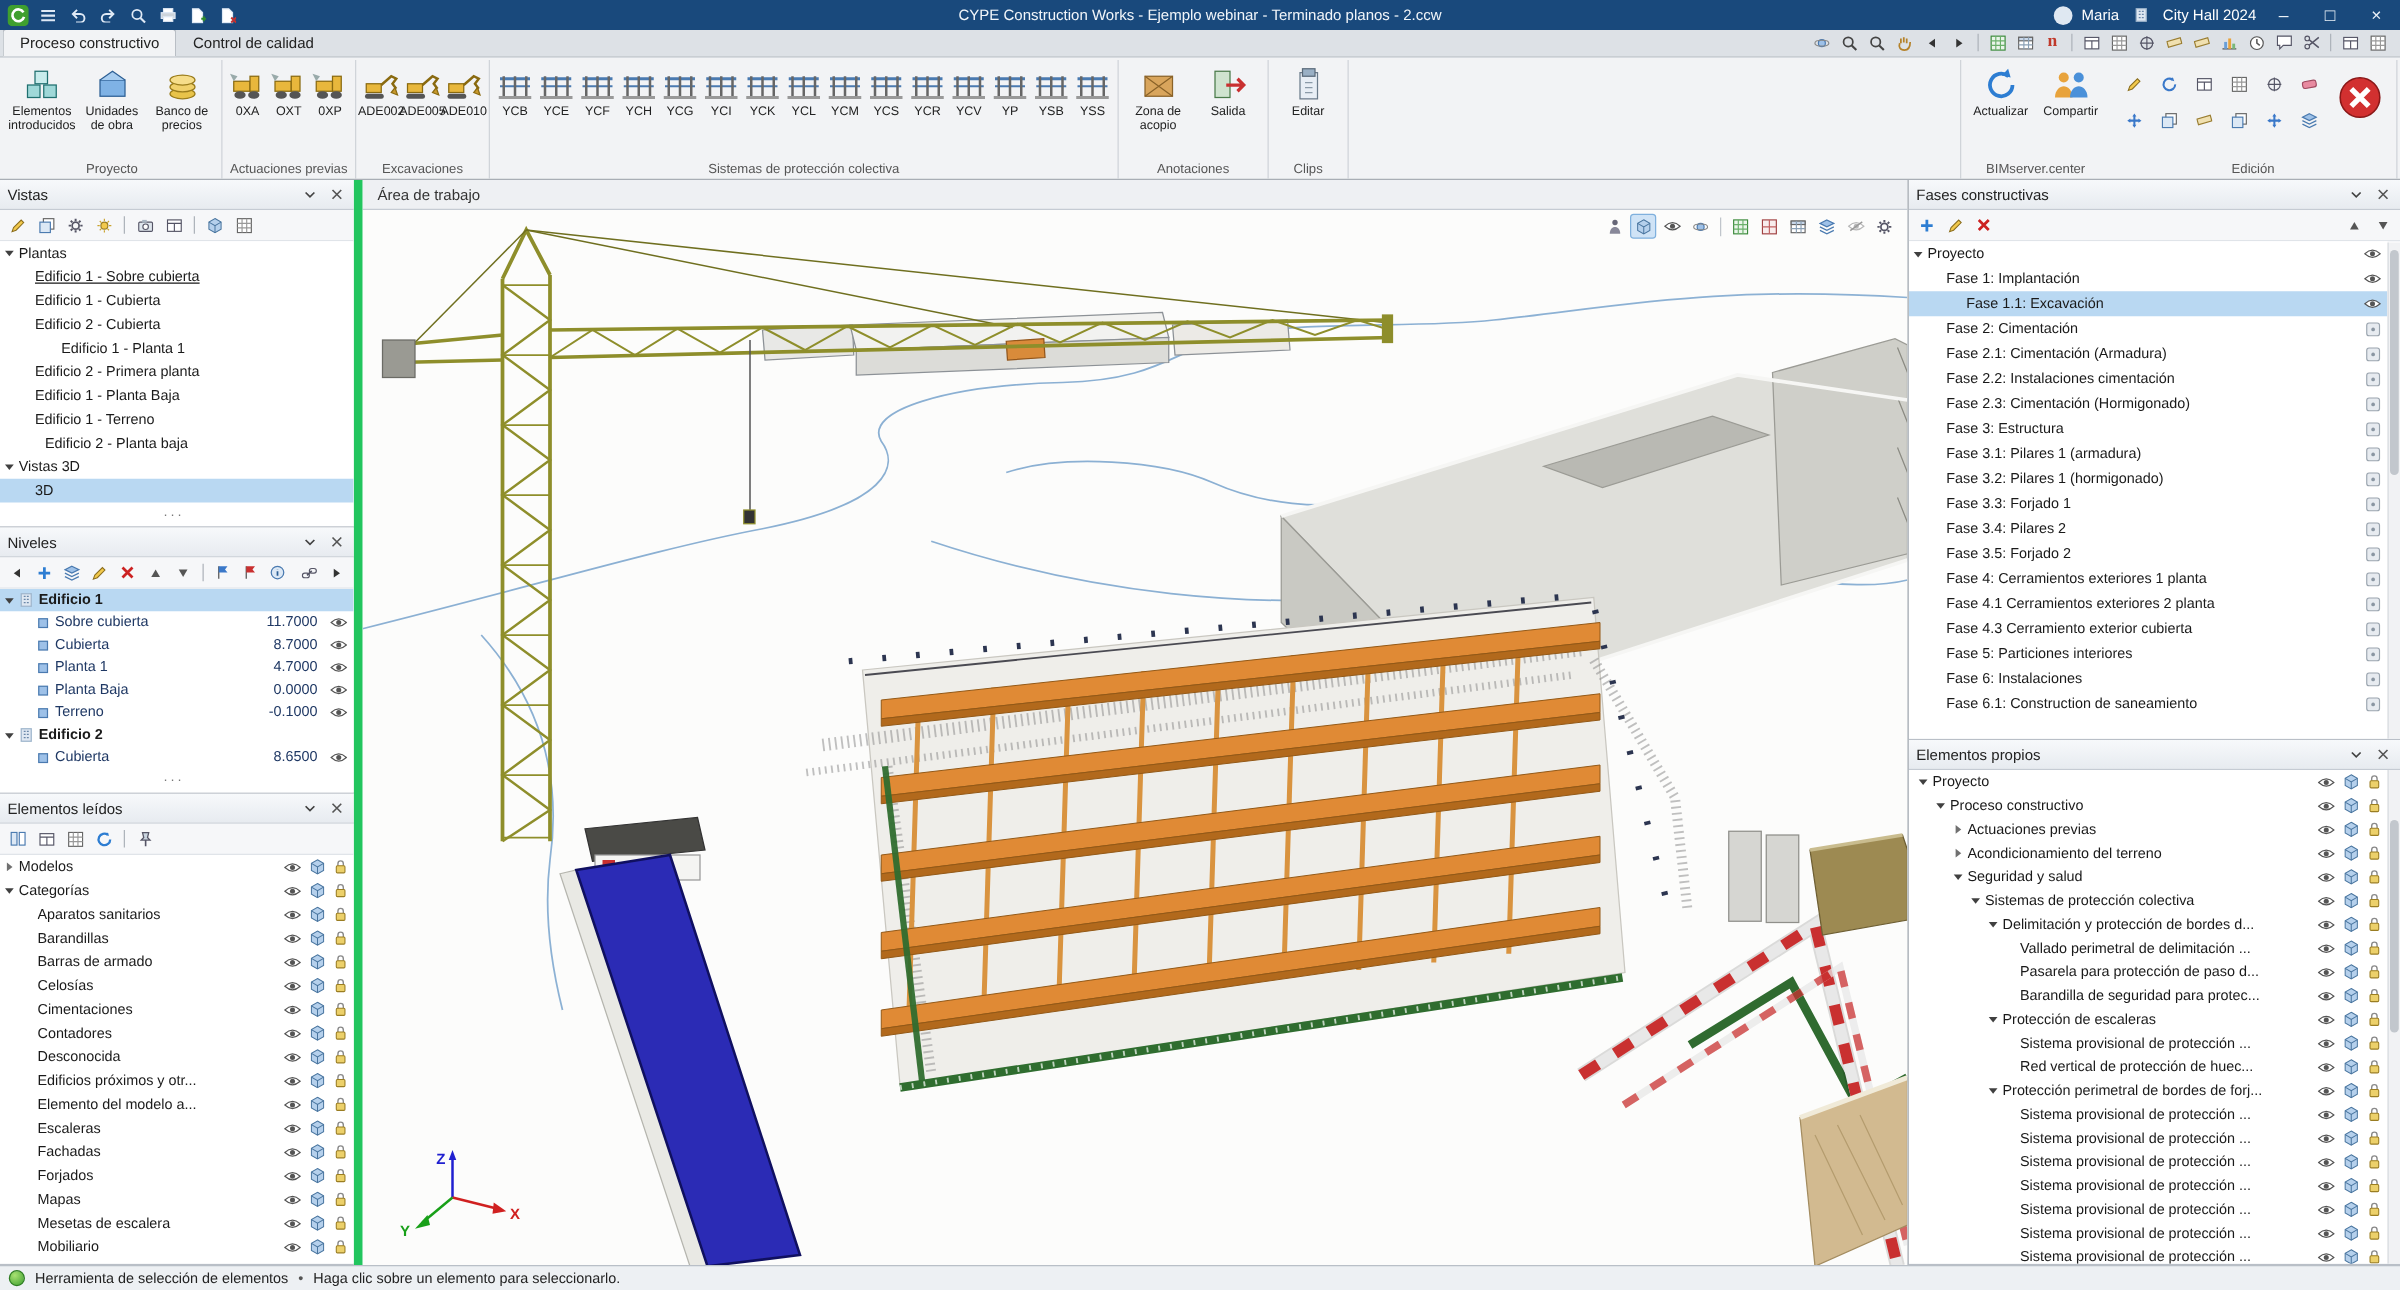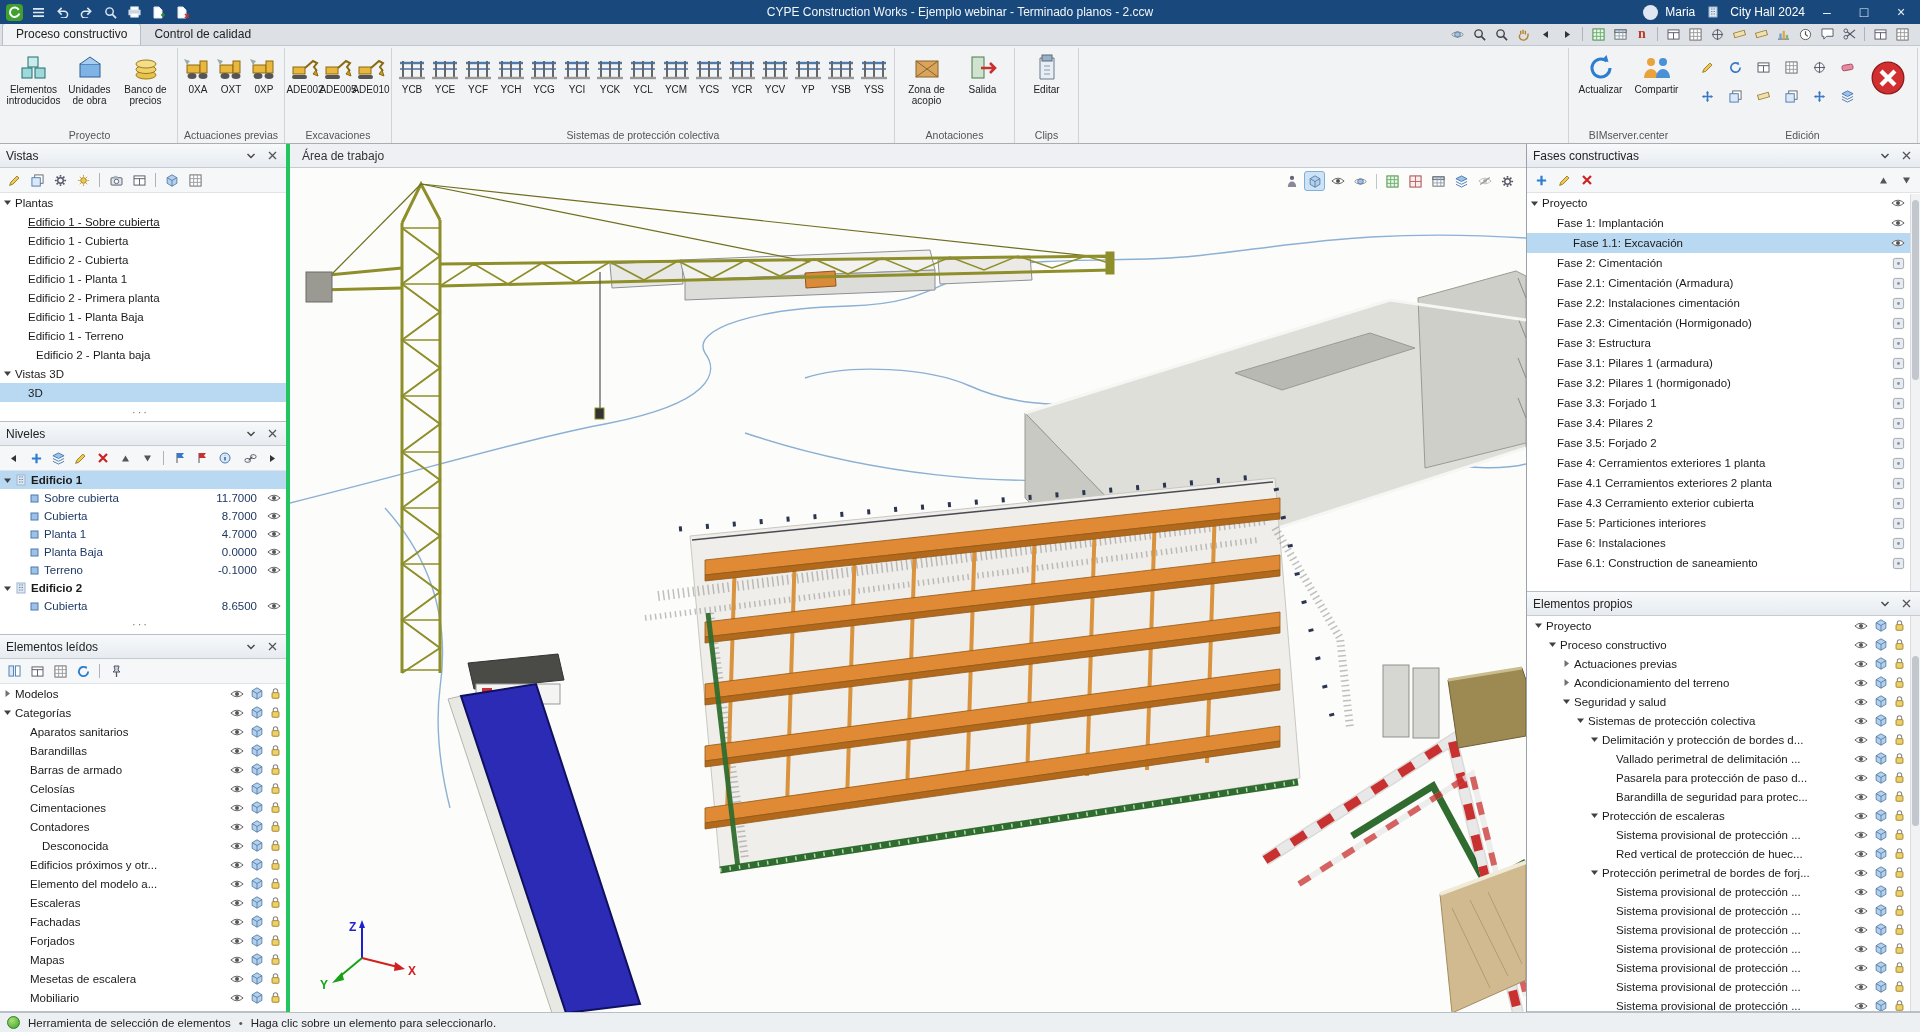--- a/index.html
+++ b/index.html
@@ -32,21 +32,21 @@
 .rlabel{height:15px;font-size:10.5px;color:#555;text-align:center;line-height:15px;white-space:nowrap;}
 .rbtn{width:55px;display:flex;flex-direction:column;align-items:center;gap:1px;padding:3px 1px 1px;border:1px solid transparent;border-radius:3px;}
 .rbtn.code{width:32px;}
 .rbtn .bicon{height:30px;display:flex;align-items:center;justify-content:center;}
 .rbtn .blabel{font-size:10px;line-height:1.1;text-align:center;color:#222;white-space:pre-line;}
 .edit-grid{display:grid;grid-template-rows:repeat(2,26px);grid-auto-flow:column;gap:3px 4px;padding:6px 3px;}
 .egbtn{width:24px;height:24px;display:flex;align-items:center;justify-content:center;border-radius:3px;}
 .bigxwrap{display:flex;align-items:center;padding:10px 6px 0;}
 
 
-.sidebar-left{position:absolute;top:144px;left:0;width:290px;bottom:20px;border-right:4px solid #22c55e;background:#fff;display:flex;flex-direction:column;z-index:10;}
+.sidebar-left{position:absolute;top:144px;left:0;width:290px;bottom:20px;border-right:7px solid #22c55e;background:#fff;display:flex;flex-direction:column;z-index:10;}
 .sidebar-right{position:absolute;top:144px;right:0;width:394px;bottom:20px;border-left:1px solid #9aa1a9;background:#fff;display:flex;flex-direction:column;z-index:10;}
 .main{position:absolute;top:144px;left:290px;right:394px;bottom:20px;background:#fbfbfa;}
 
 .panel{display:flex;flex-direction:column;overflow:hidden;border-bottom:1px solid #b9bfc7;position:relative;}
 #panel-vistas{height:278px;}
 #panel-niveles{height:213px;}
 #panel-leidos{flex:1;}
 #panel-fases{height:448px;}
 #panel-propios{flex:1;}
 .vheader{height:24px;flex:none;background:linear-gradient(#f7f9fb,#e7ebf0);border-bottom:1px solid #c5cbd3;display:flex;align-items:center;padding:0 6px;font-size:12px;color:#222;gap:5px;}
@@ -821,21 +821,21 @@
         </div>
         <div class="trow" style="padding-left: 28px; text-decoration: underline;">
           <span class="lbl">Edificio 1 - Sobre cubierta</span>
         </div>
         <div class="trow" style="padding-left: 28px;">
           <span class="lbl">Edificio 1 - Cubierta</span>
         </div>
         <div class="trow" style="padding-left: 28px;">
           <span class="lbl">Edificio 2 - Cubierta</span>
         </div>
-        <div class="trow" style="padding-left: 28px;">
+        <div class="trow" style="padding-left: 28px; margin-left: 21px;">
           <span class="lbl">Edificio 1 - Planta 1</span>
         </div>
         <div class="trow" style="padding-left: 28px;">
           <span class="lbl">Edificio 2 - Primera planta</span>
         </div>
         <div class="trow" style="padding-left: 28px;">
           <span class="lbl">Edificio 1 - Planta Baja</span>
         </div>
         <div class="trow" style="padding-left: 28px;">
           <span class="lbl">Edificio 1 - Terreno</span>
@@ -1298,21 +1298,21 @@
               </svg>
             </span>
             <span class="icn ">
               <svg width="11" height="13" viewBox="0 0 12 15">
                 <path d="M3.5 6.5V4.5a2.5 2.5 0 0 1 5 0v2" fill="none" stroke="#8a8a8a" stroke-width="1.3"></path>
                 <rect x="2" y="6.5" width="8" height="6.5" rx="1" fill="#ecd06a" stroke="#9a7d22"></rect>
               </svg>
             </span>
           </span>
         </div>
-        <div class="trow" style="padding-left: 42px;">
+        <div class="trow" style="padding-left: 30px;">
           <span class="lbl">Desconocida</span>
           <span class="icncol">
             <span class="icn ">
               <svg width="14" height="10" viewBox="0 0 16 11">
                 <path d="M1 5.5Q8 -1 15 5.5 8 12 1 5.5Z" fill="#fff" stroke="#555"></path>
                 <circle cx="8" cy="5.5" r="2.3" fill="#555"></circle>
               </svg>
             </span>
             <span class="icn ">
               <svg width="12" height="13" viewBox="0 0 14 16">

